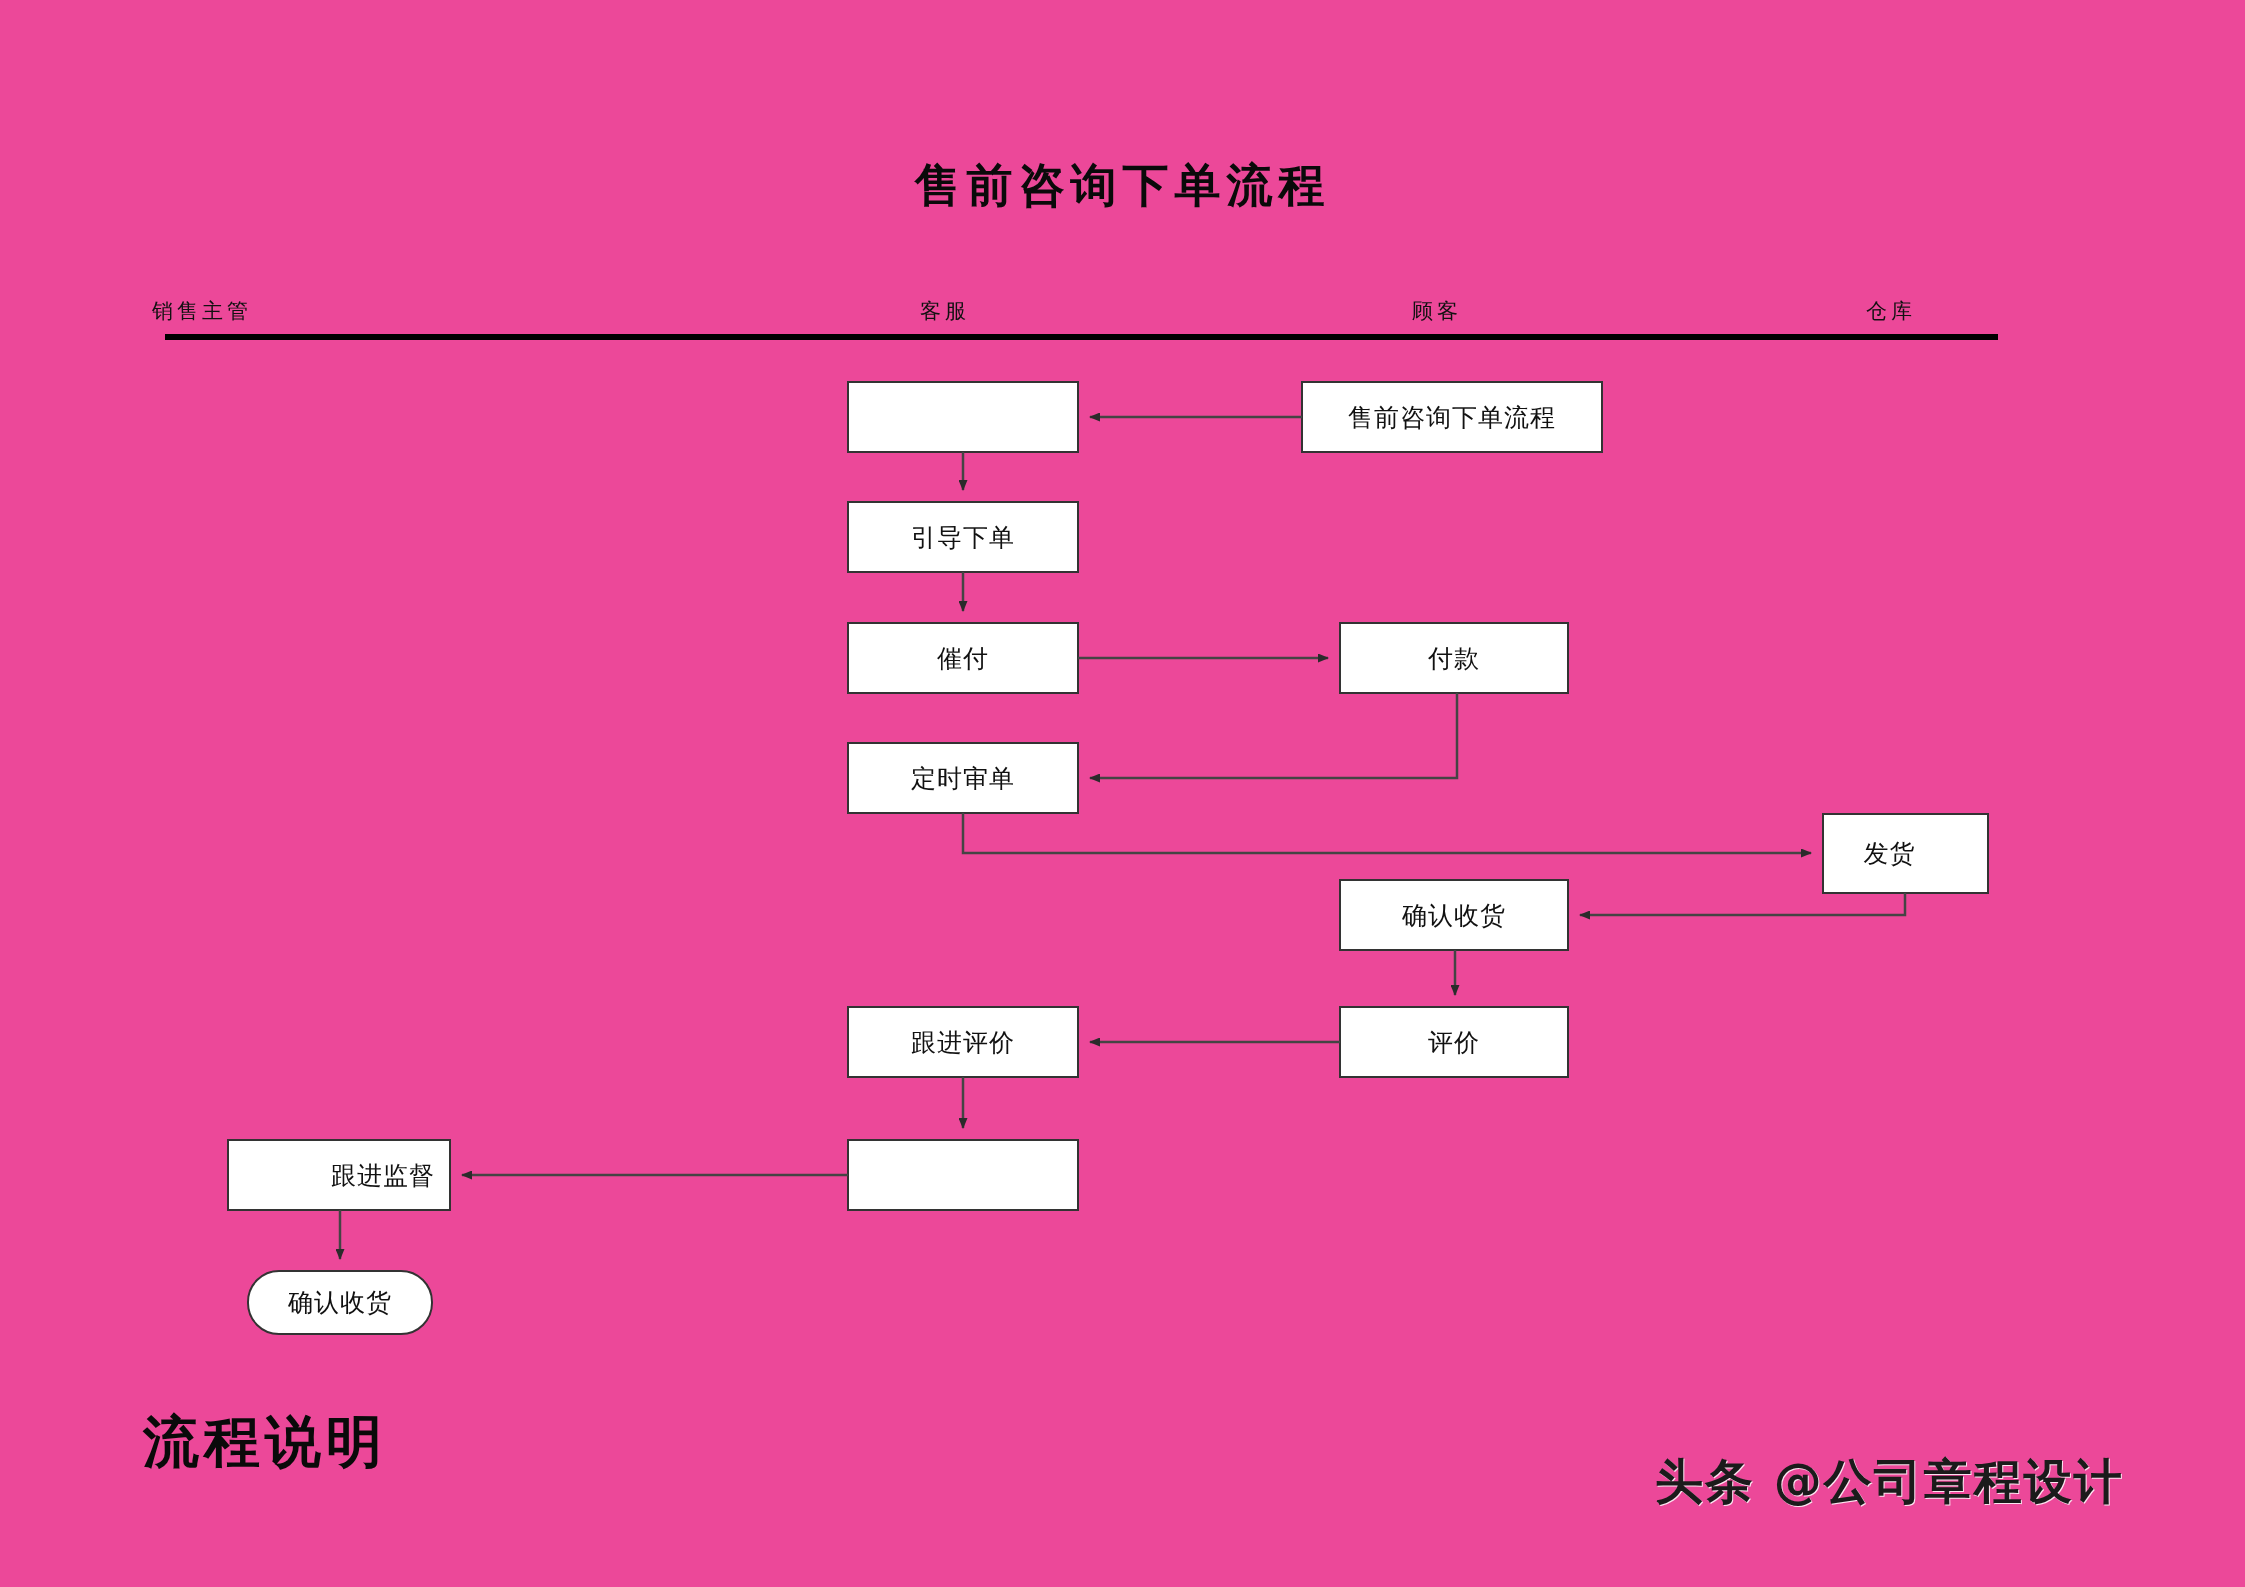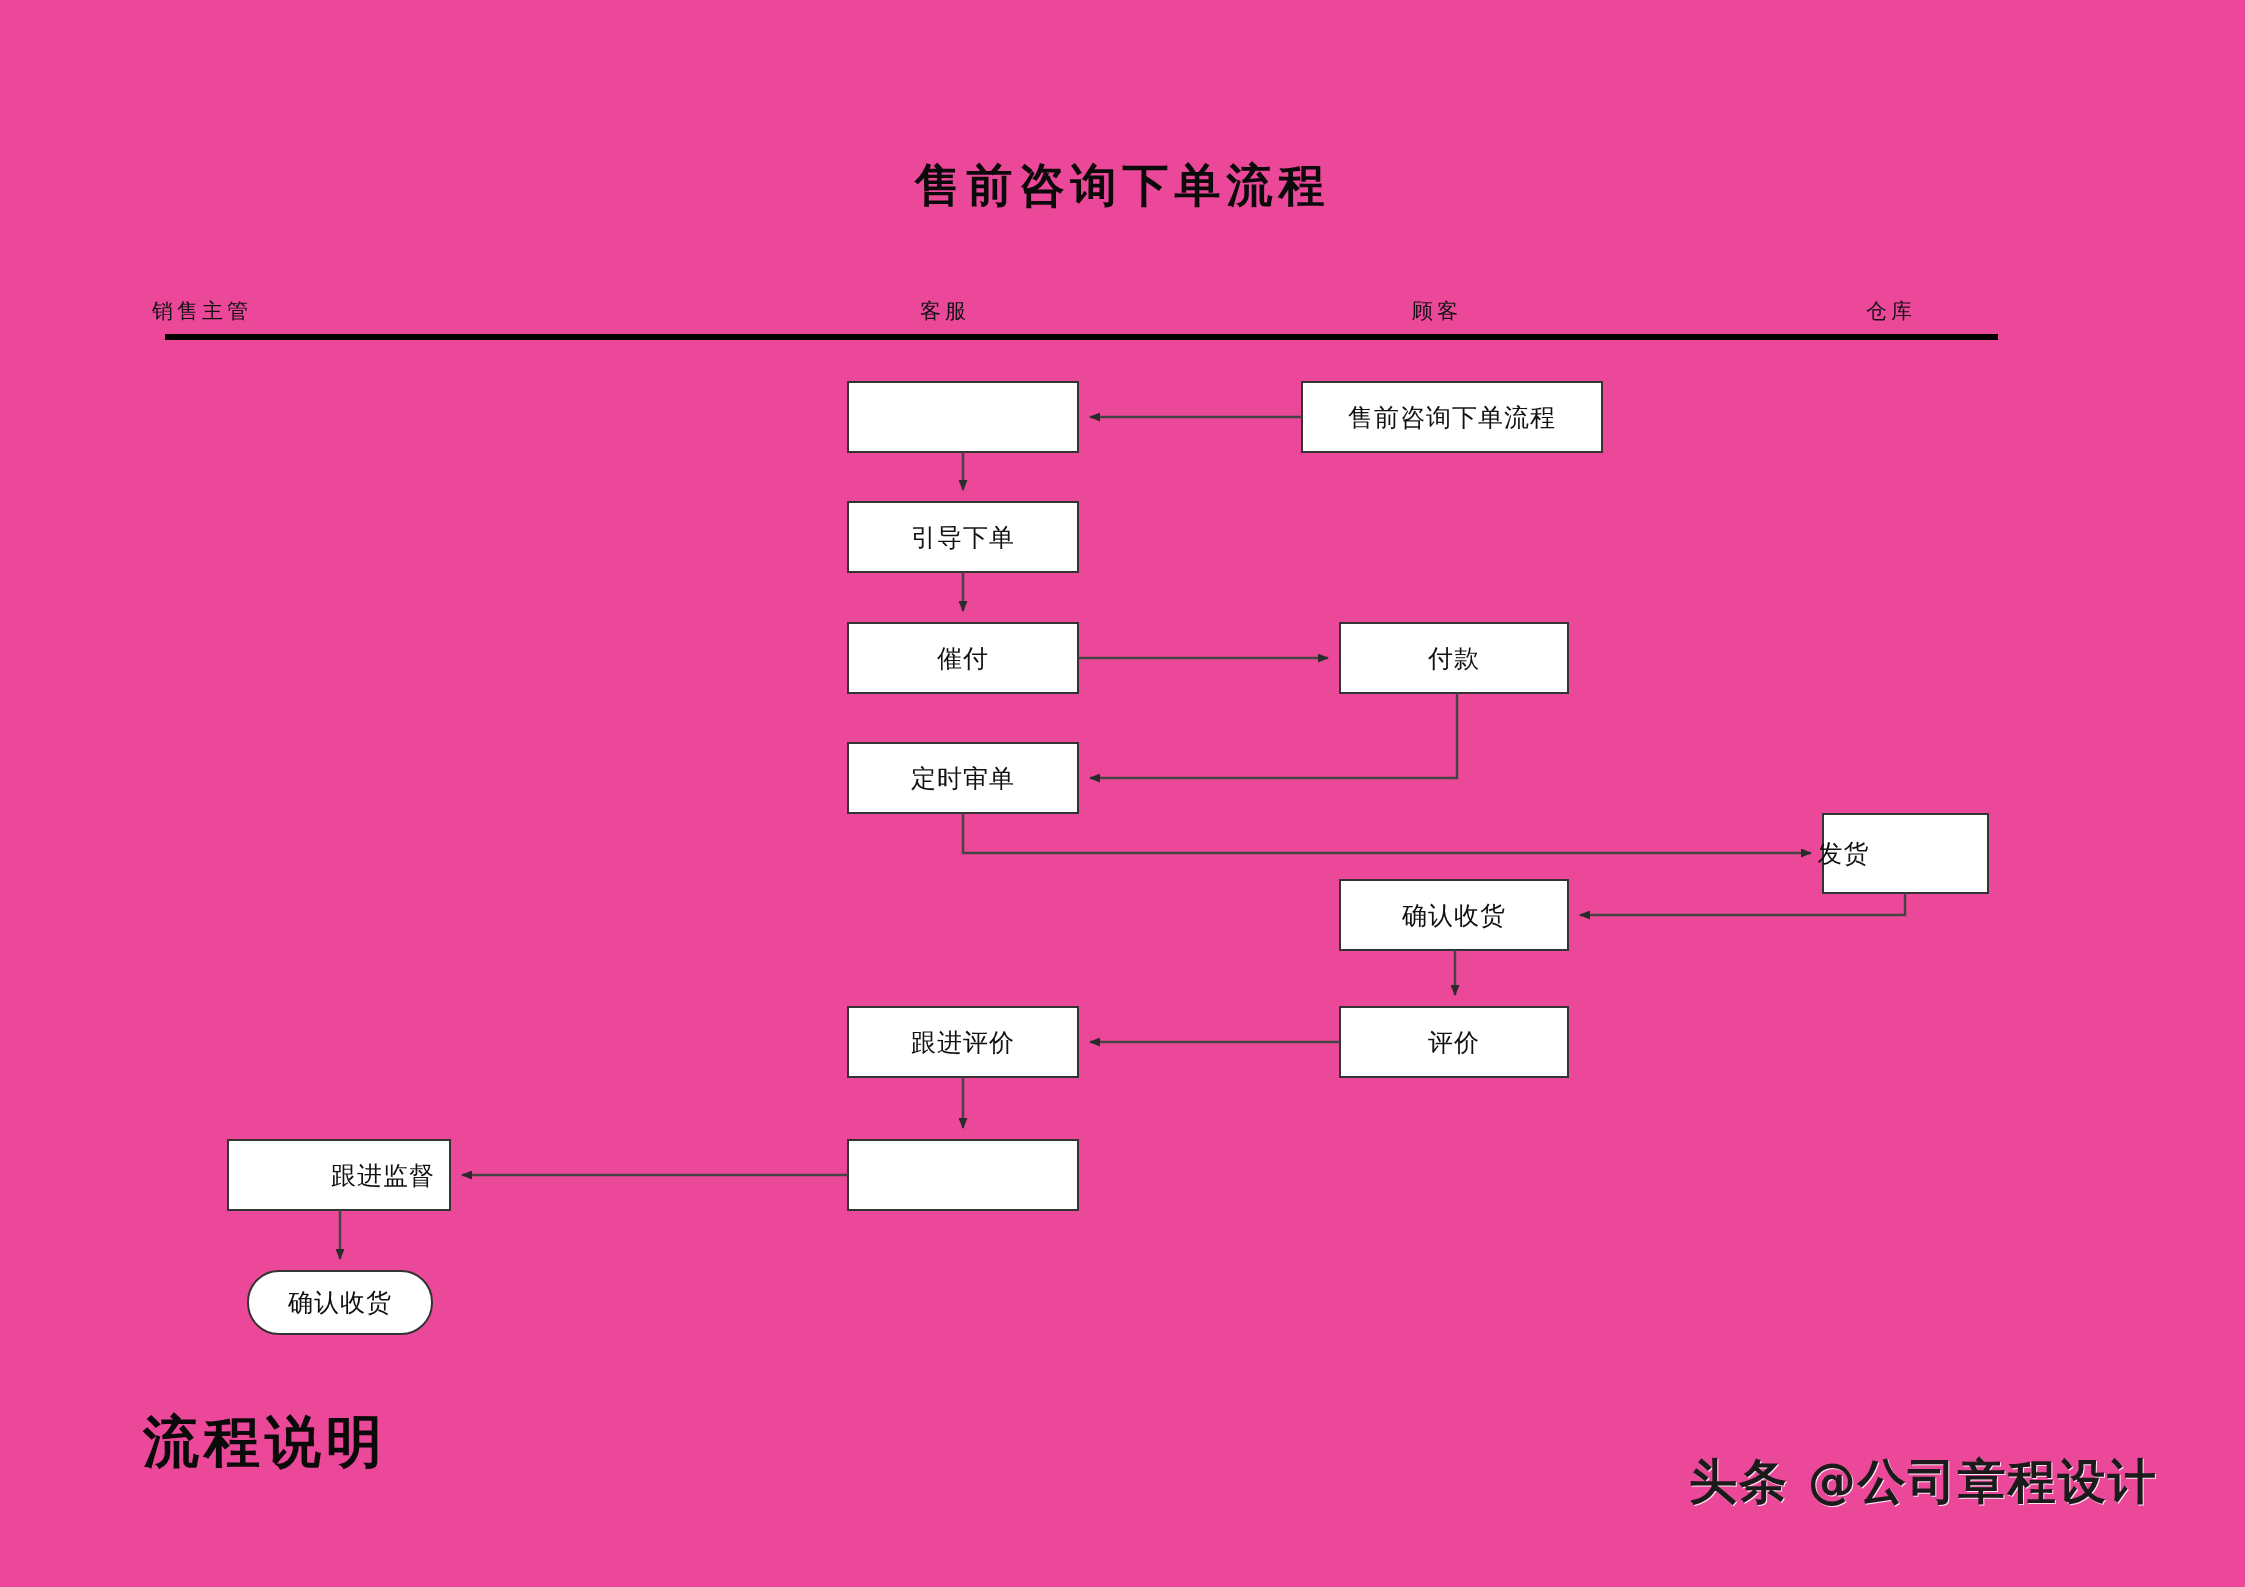--- a/index.html
+++ b/index.html
@@ -74,21 +74,20 @@
     position: absolute;
     left: 1655px;
     top: 1450px;
     font-family: "DejaVu Sans", "Liberation Sans", sans-serif;
     font-size: 48px;
     font-weight: 700;
     letter-spacing: 2px;
     color: #1b1b1b;
     white-space: nowrap;
     text-shadow: 1px 1px 0 rgba(255,255,255,0.85);
-    margin-left: 34px;
   }
 </style>
 </head>
 <body>
 
 <div id="page">
 
   <div class="doc-title">售前咨询下单流程</div>
 
   <div class="lane-header" style="left:152px; top:297px;">销售主管</div>
@@ -133,21 +132,21 @@
       <path d="M848,1175 L462,1175" marker-end="url(#arrowhead)"></path>
       <path d="M340,1210 L340,1259" marker-end="url(#arrowhead)"></path>
     </g>
   </svg>
 
   <div class="node-label" style="left:1302px; top:382px;  width:300px; height:70px;">售前咨询下单流程</div>
   <div class="node-label" style="left:848px;  top:502px;  width:230px; height:70px;">引导下单</div>
   <div class="node-label" style="left:848px;  top:623px;  width:230px; height:70px;">催付</div>
   <div class="node-label" style="left:1340px; top:623px;  width:228px; height:70px;">付款</div>
   <div class="node-label" style="left:848px;  top:743px;  width:230px; height:70px;">定时审单</div>
-  <div class="node-label" style="left:1749px; top:814px;  width:189px; height:79px;">发货</div>
+  <div class="node-label" style="left:1795px; top:814px;  width:189px; height:79px;">发货</div>
   <div class="node-label" style="left:1340px; top:880px;  width:228px; height:70px;">确认收货</div>
   <div class="node-label" style="left:1340px; top:1007px; width:228px; height:70px;">评价</div>
   <div class="node-label" style="left:848px;  top:1007px; width:230px; height:70px;">跟进评价</div>
   <div class="node-label" style="left:228px;  top:1140px; width:222px; height:70px;margin-left:44px;">跟进监督</div>
   <div class="node-label" style="left:248px;  top:1271px; width:184px; height:63px;">确认收货</div>
 
   <div class="section-title">流程说明</div>
 
   <div class="watermark">头条 @公司章程设计</div>
 

